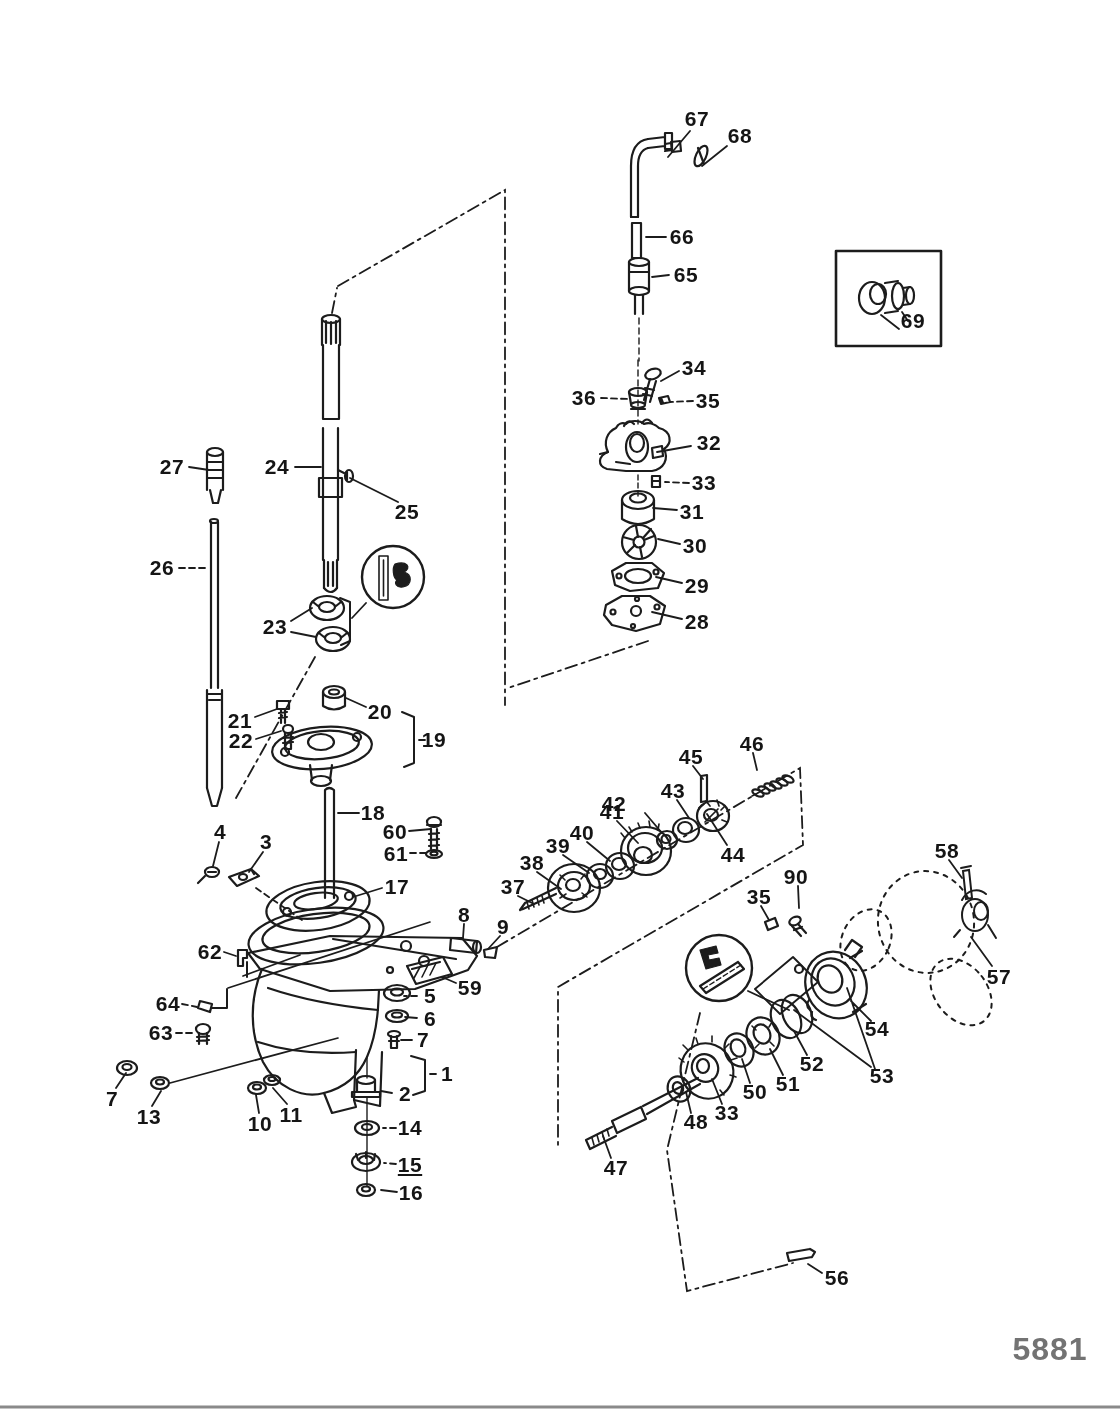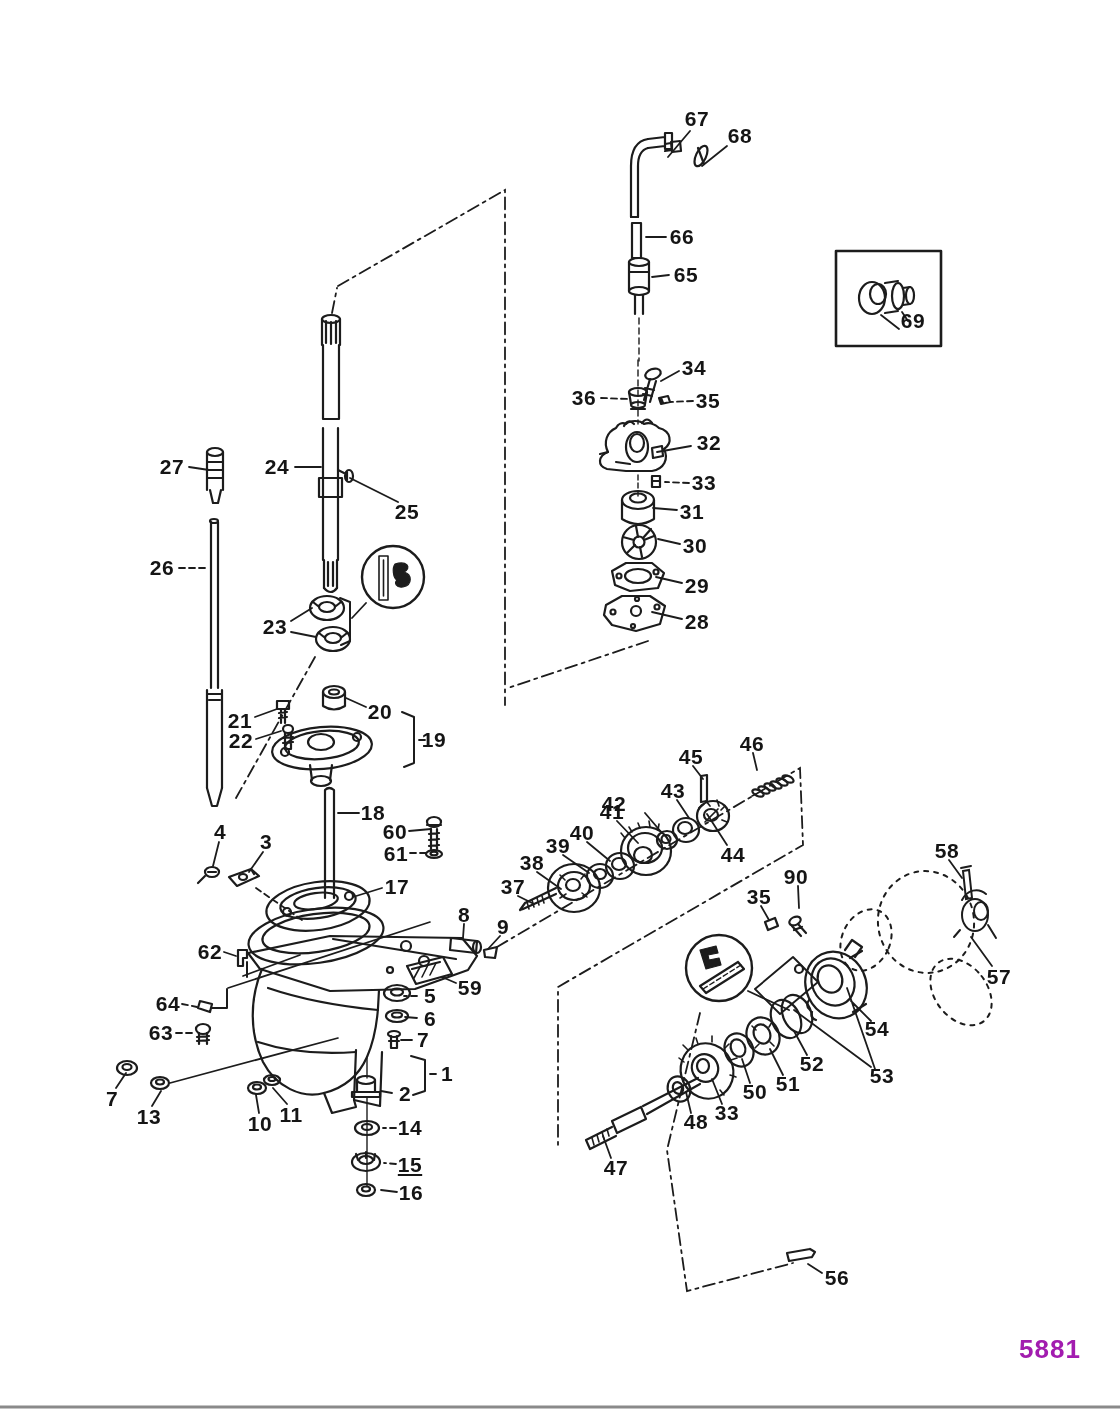--- a/index.html
+++ b/index.html
@@ -2,22 +2,22 @@
 <html><head>
 <meta charset="utf-8">
 <style>
   html,body{margin:0;padding:0;background:#ffffff;}
   #canvas{position:relative;width:1120px;height:1412px;background:#ffffff;overflow:hidden;
           font-family:"Liberation Sans",sans-serif;}
   #art{position:absolute;left:0;top:0;}
   #labels{position:absolute;left:0;top:0;width:100%;height:100%;pointer-events:none;}
   .plabel{position:absolute;transform:translate(-50%,-50%);font-weight:700;font-size:21px;
           color:#151515;letter-spacing:0.5px;white-space:nowrap;}
-  .figno{position:absolute;transform:translate(-50%,-50%);font-weight:700;font-size:26px;
-         color:#a21caf;letter-spacing:1px;}
+  .figno{position:absolute;transform:translate(-50%,-50%);font-weight:700;font-size:32px;
+         color:#737373;letter-spacing:1px;}
 </style>
 </head>
 <body>
 
 <div id="canvas">
 
 <svg id="art" width="1120" height="1412" viewBox="0 0 1120 1412">
 
   <g fill="none" stroke="#1c1c1c" stroke-width="1.8" stroke-dasharray="12 5 3 5" stroke-linecap="round">
     <path d="M338 286 L505 190 L505 705"></path>

